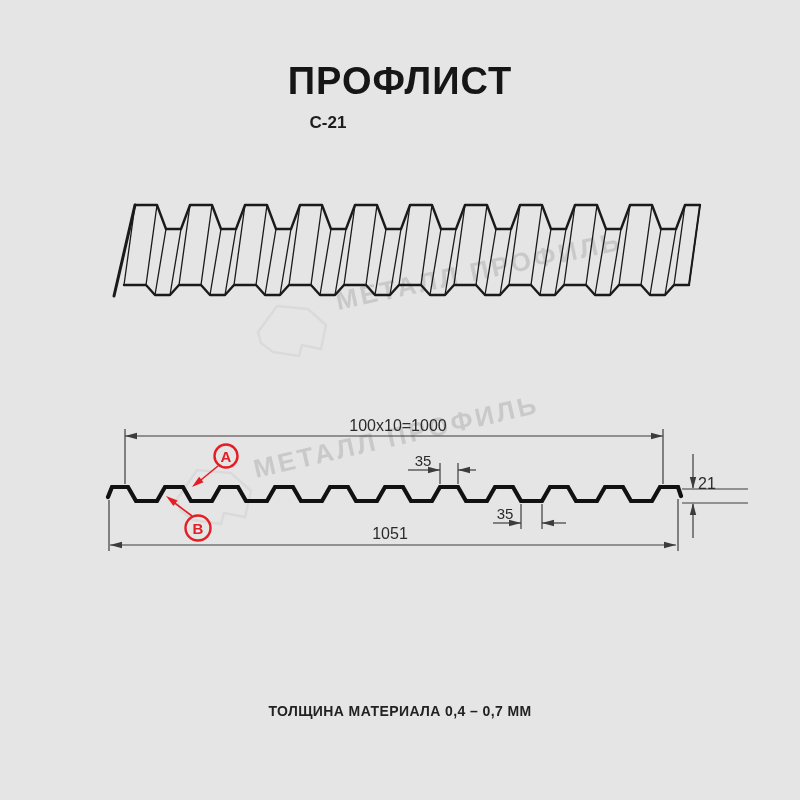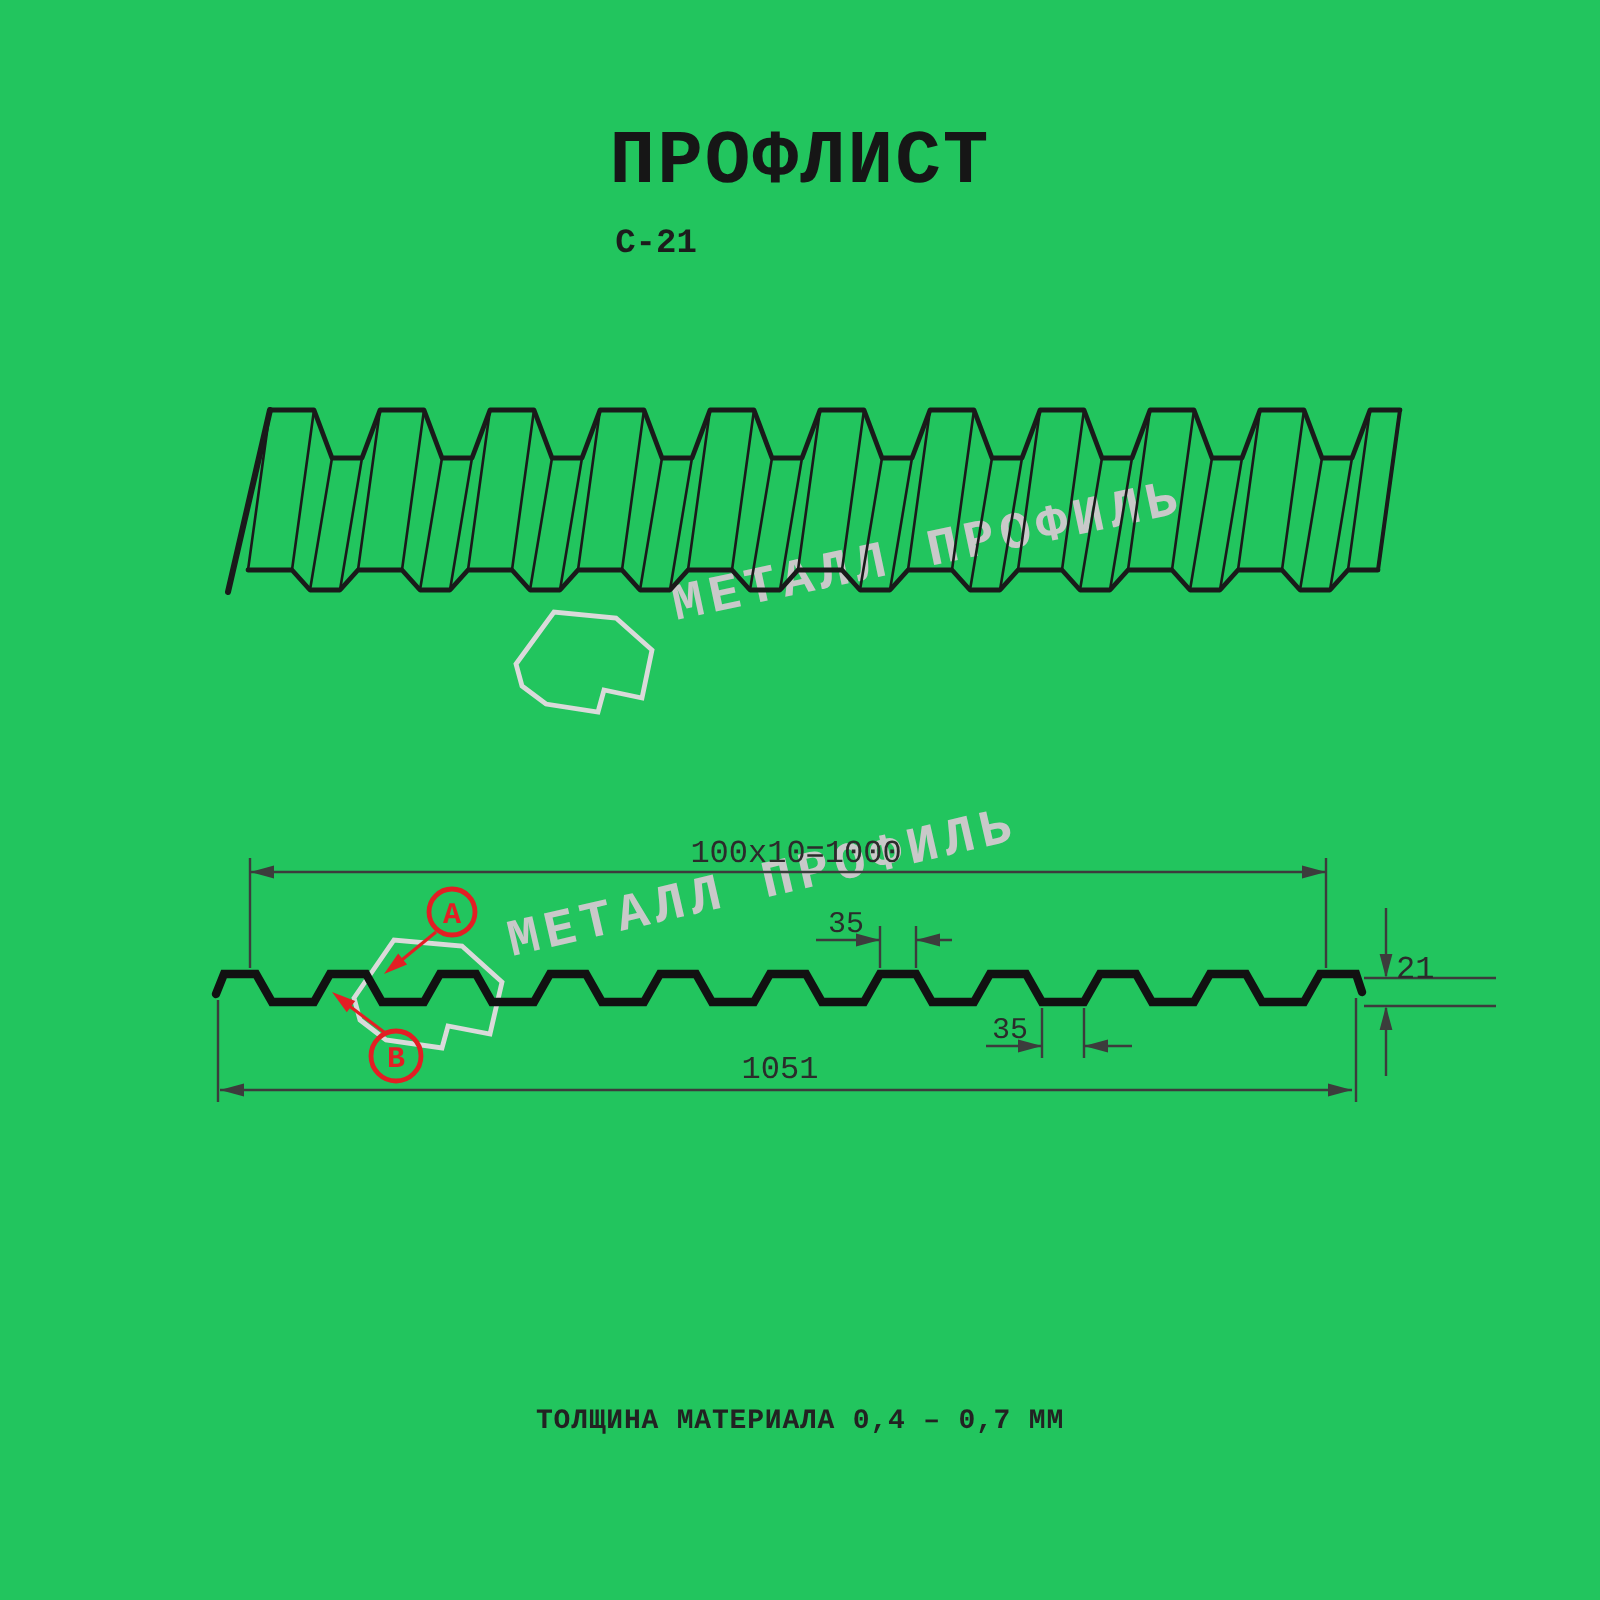--- a/index.html
+++ b/index.html
@@ -1,18 +1,18 @@
 <!DOCTYPE html>
 <html><head>
 <meta charset="utf-8">
 <style>
   html,body{margin:0;padding:0;}
   body{width:800px;height:800px;background:#ffffff;position:relative;overflow:hidden;
        font-family:"Liberation Sans", sans-serif;}
-  .page{position:absolute;inset:0;background:#22c55e;font-family:Liberation Mono, monospace;}
+  .page{position:absolute;inset:0;background:#e5e5e5;}
   .title{position:absolute;top:60px;left:0;width:800px;text-align:center;
          font-size:38px;font-weight:bold;color:#161616;letter-spacing:1px;margin:0;}
   .subtitle{position:absolute;top:113px;left:0;width:656px;text-align:center;
             font-size:17px;font-weight:bold;color:#1c1c1c;}
   .footer{position:absolute;top:703px;left:0;width:800px;text-align:center;
           font-size:14px;font-weight:bold;color:#222;letter-spacing:0.4px;}
   svg{position:absolute;inset:0;}
   .dimtxt{font-size:16px;fill:#2b2b2b;}
   .dimtxt-s{font-size:15px;fill:#2b2b2b;}
   .wmtext{font-size:26px;font-weight:bold;fill:#c9c9c9;letter-spacing:3px;}

